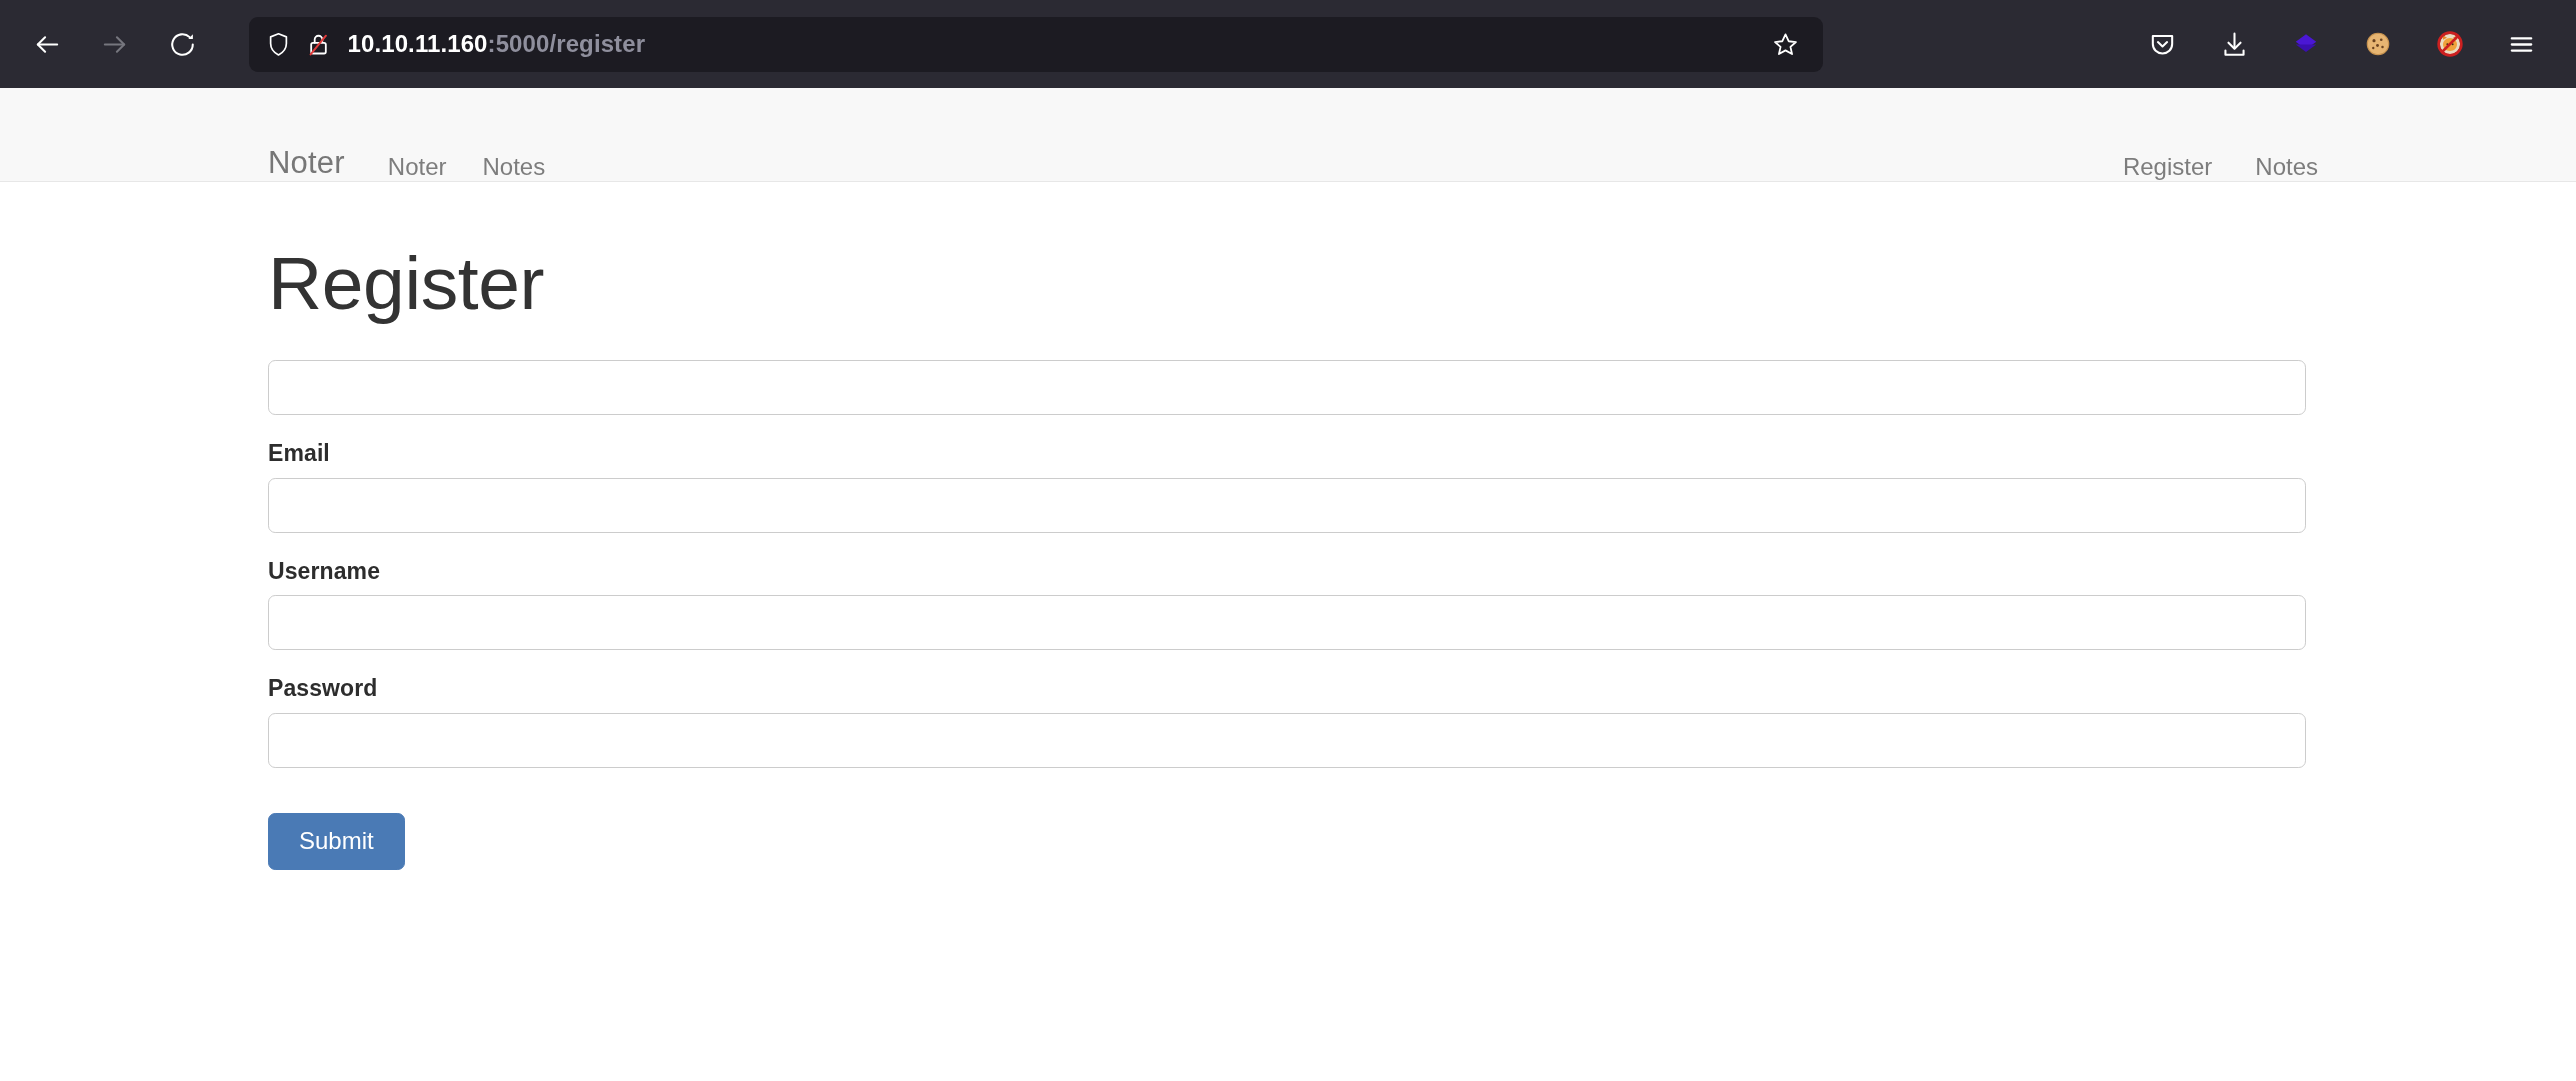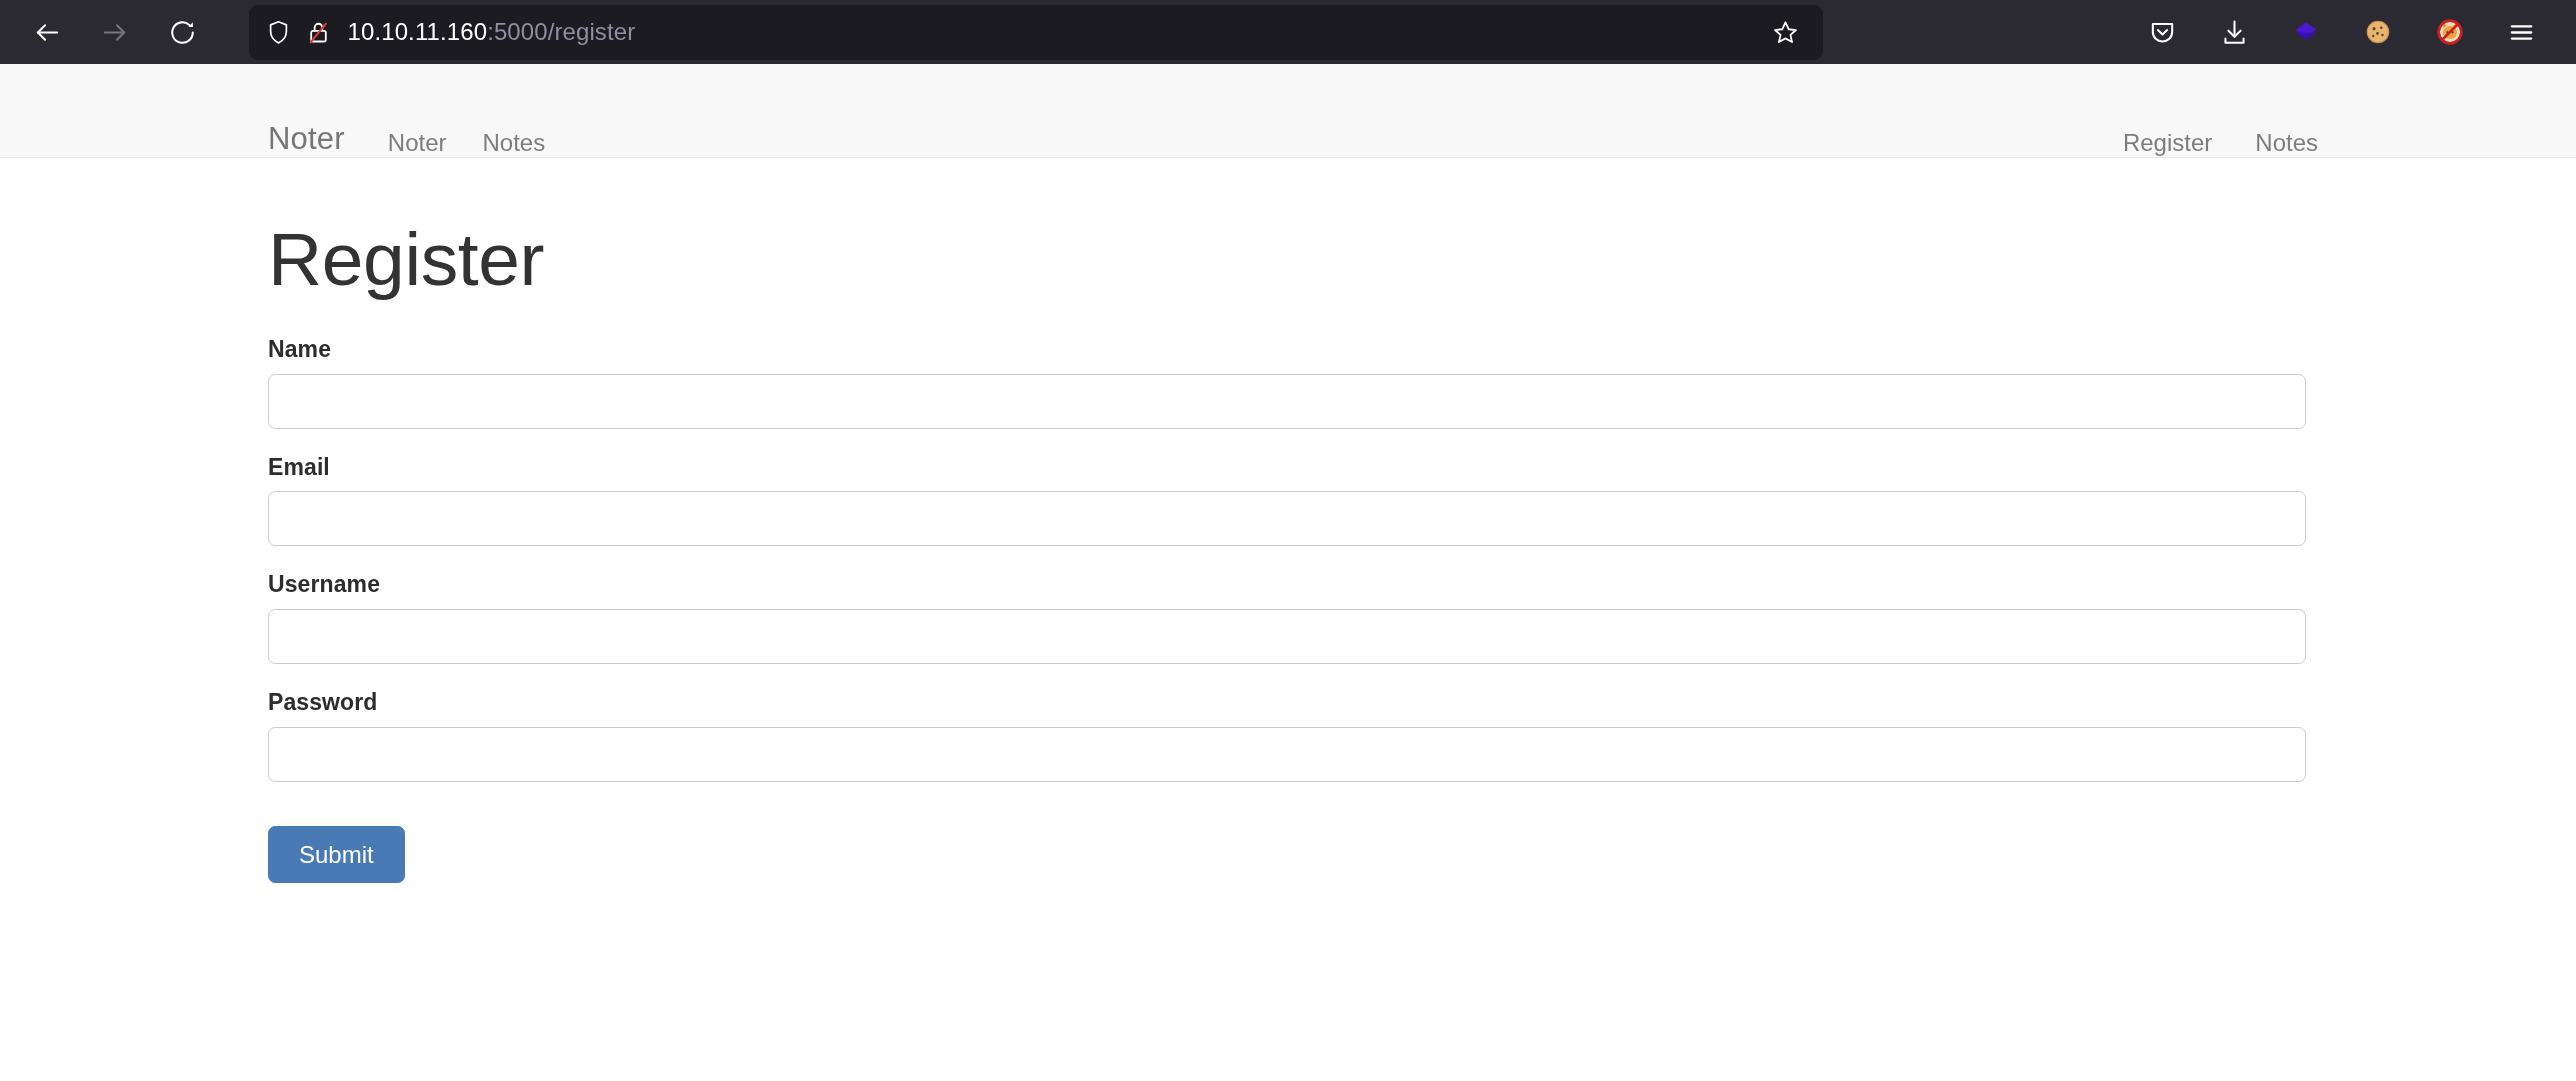--- a/index.html
+++ b/index.html
@@ -9,26 +9,27 @@
     padding: 0;
     width: 2576px;
     height: 1081px;
     overflow: hidden;
     font-family: "Liberation Sans", sans-serif;
     background: #ffffff;
   }
 
   
   .browser-chrome {
-    height: 64px;
+    height: 88px;
     background: #2b2a33;
     display: flex;
     align-items: center;
     padding: 0 19.7px;
     position: relative;
+    font-weight: bold;
   }
   .nav-buttons {
     display: flex;
     align-items: center;
     gap: 12.5px;
     margin-right: 19.7px;
   }
   .nav-btn {
     width: 55px;
     height: 55px;
@@ -304,21 +305,20 @@
     <a class="nav-link">Notes</a>
   </div>
 </div>
 
 <div class="page-body">
   <h1 class="page-title">Register</h1>
 
   <form class="form-area">
 
     <div class="field-group">
-      <label class="field-label">Name</label>
       <input class="field-input" type="text" value="" style="">
     </div>
 
     <div class="field-group">
       <label class="field-label">Email</label>
       <input class="field-input" type="text" value="" style="">
     </div>
 
     <div class="field-group">
       <label class="field-label">Username</label>

